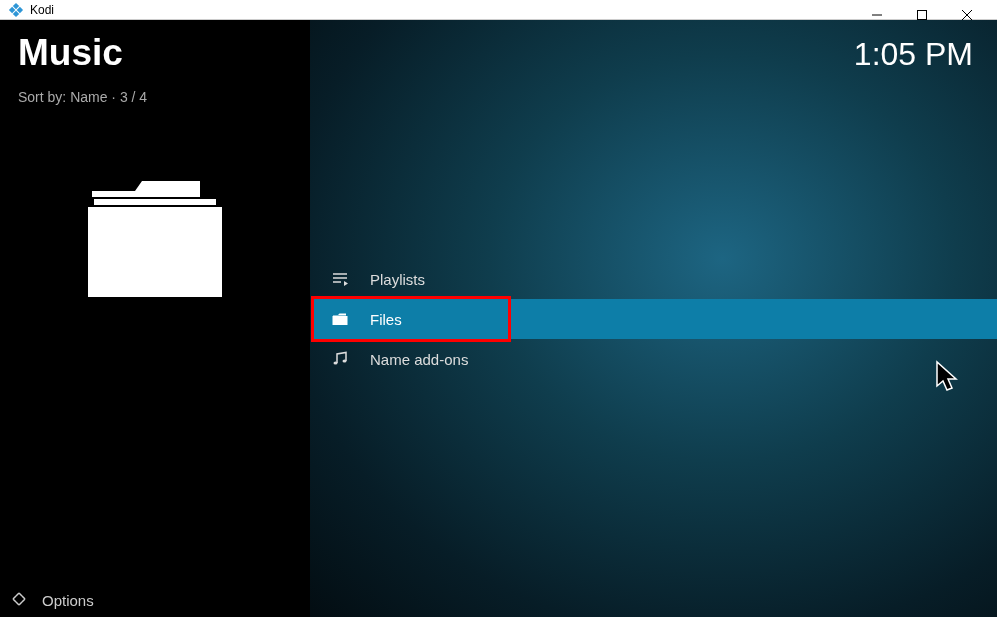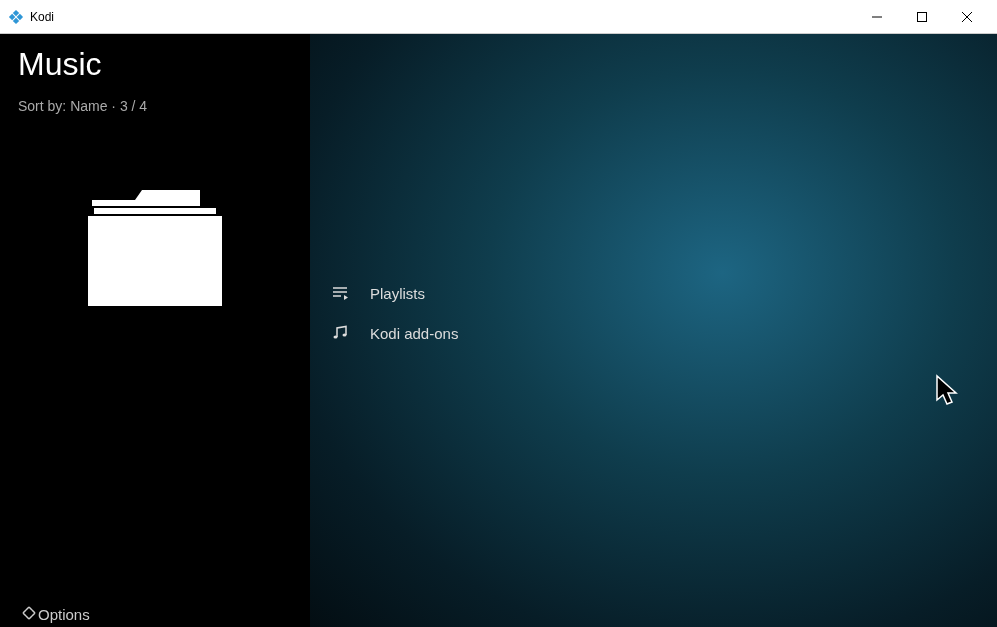--- a/index.html
+++ b/index.html
@@ -10,25 +10,24 @@
     
     body {
       font-family: Arial, sans-serif;
       width: 997px;
       height: 627px;
       overflow: hidden;
       background: #fff;
     }
     
     .title-bar {
-      height: 34px;
+      height: 20px;
       background: #fff;
       border-bottom: 1px solid #ccc;
       display: flex;
-      align-items: center;
       padding: 0 8px;
     }
     
     .title-bar-left {
       display: flex;
       align-items: center;
       gap: 6px;
       flex: 1;
     }
     
@@ -73,23 +72,23 @@
       background: #000;
       position: relative;
       flex-shrink: 0;
     }
     
     .sidebar-header {
       padding: 12px 18px 8px 18px;
     }
     
     .sidebar-title {
-      font-size: 32px;
+      font-size: 37px;
       color: #fff;
-      font-weight: normal;
+      font-weight: bold;
     }
     
     .sidebar-sort {
       font-size: 14px;
       color: #aaa;
       margin-top: 15px;
     }
     
     .folder-icon-wrap {
       display: flex;
@@ -98,21 +97,22 @@
     }
     
     .options-bar {
       position: absolute;
       bottom: 0;
       left: 0;
       right: 0;
       height: 34px;
       display: flex;
       align-items: center;
-      padding: 0 20px;
+      padding: 0 10px;
+      gap: 14px;
       color: #ccc;
       font-size: 15px;
     }
     
     .main-area {
       flex: 1;
       background: radial-gradient(ellipse at 60% 40%, #1d6582 0%, #0f3d4d 40%, #071d27 75%, #030d12 100%);
       position: relative;
     }
     
@@ -234,46 +234,57 @@
           <path d="M 9 15 L 6 12 M 9 15 L 12 12"></path>
           <path d="M 3 9 L 6 6 M 3 9 L 6 12"></path>
           <path d="M 15 9 L 12 6 M 15 9 L 12 12"></path>
         </svg>
       </span>
       <span>Options</span>
     </div>
   </div>
 
   <div class="main-area">
+    <div class="clock">1:05 PM</div>
 
     <div class="menu-list">
 
       <div class="menu-item">
         <span class="menu-icon">
           <svg width="18" height="18" viewBox="0 0 18 18" stroke="#ddd" stroke-width="1.5" fill="none">
             <line x1="2" y1="4" x2="16" y2="4"></line>
             <line x1="2" y1="8" x2="16" y2="8"></line>
             <line x1="2" y1="12" x2="10" y2="12"></line>
             <path d="M 13 11 L 13 16 L 17 13.5 Z" fill="#ddd" stroke="none"></path>
           </svg>
         </span>
         <span>Playlists</span>
       </div>
 
 
+      <div class="menu-item selected">
+        <div class="highlight-box"></div>
+        <span class="menu-icon">
+          <svg width="18" height="18" viewBox="0 0 18 18">
+            <path d="M 2 5 L 7 5 L 8.5 3.5 L 15 3.5 L 15 5.5 L 2 5.5 Z" fill="#fff"></path>
+            <rect x="1.5" y="6" width="15" height="9" fill="#fff"></rect>
+          </svg>
+        </span>
+        <span>Files</span>
+      </div>
 
       <div class="menu-item">
         <span class="menu-icon">
           <svg width="18" height="18" viewBox="0 0 18 18" stroke="#ddd" stroke-width="1.5" fill="none">
             <path d="M 6 13 L 6 4 L 15 2.5 L 15 11"></path>
             <ellipse cx="4.5" cy="13" rx="2" ry="1.6" fill="#ddd" stroke="none"></ellipse>
             <ellipse cx="13.5" cy="11" rx="2" ry="1.6" fill="#ddd" stroke="none"></ellipse>
           </svg>
         </span>
-        <span>Kodi add-ons</span>
+        <span>Name add-ons</span>
       </div>
 
     </div>
 
     <div class="cursor">
       <svg width="30" height="36" viewBox="0 0 30 36">
         <path d="M 2 2 L 2 26 L 8 21 L 12 30 L 17 28 L 13 19 L 21 19 Z" fill="#000" stroke="#fff" stroke-width="1.5"></path>
       </svg>
     </div>
   </div>

